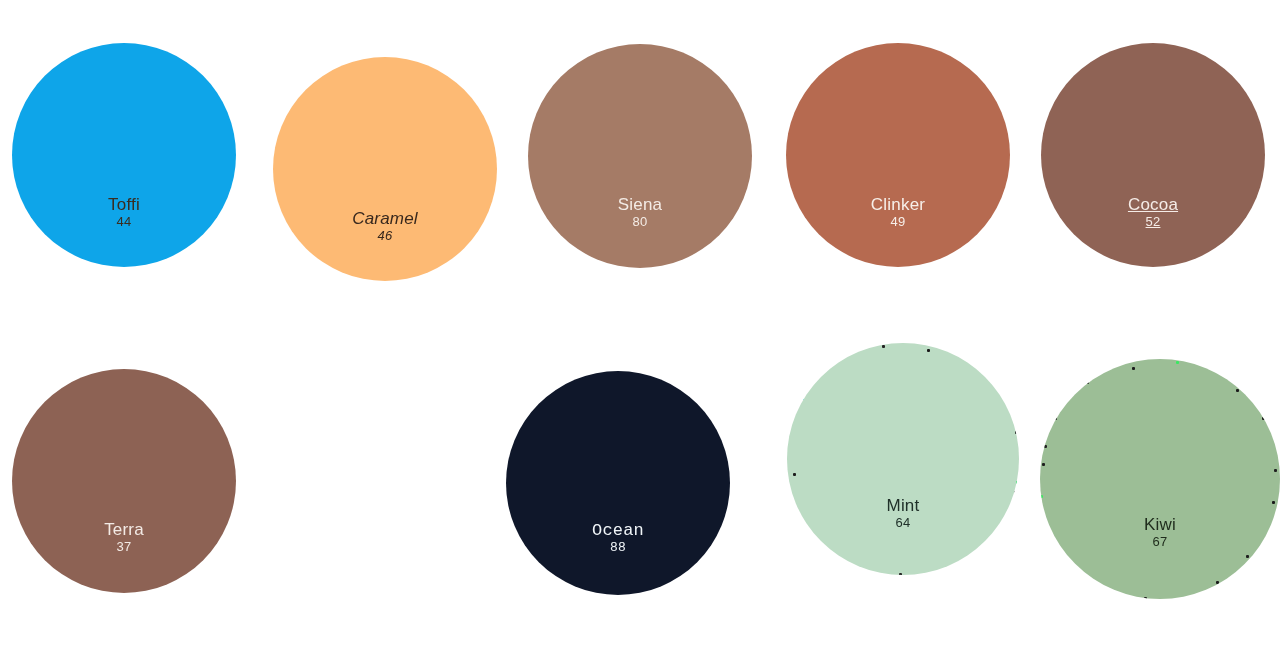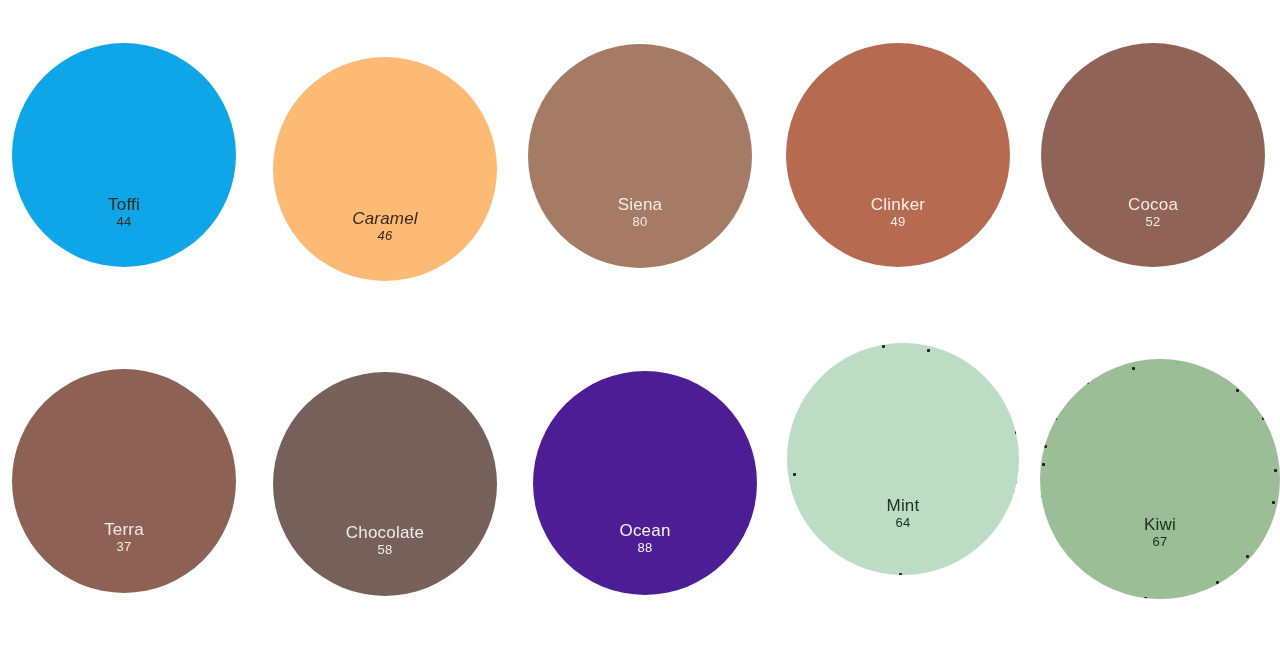--- a/index.html
+++ b/index.html
@@ -82,38 +82,32 @@
         <span class="swatch-code">80</span>
       </div>
     </div>
     <div class="swatch" style="left: 786px; top: 43px; width: 224px; height: 224px; background: rgb(182, 106, 80);">
       <div class="swatch-label-group" style="top: 153px; color: rgb(247, 239, 233);">
         <span class="swatch-name">Clinker</span>
         <span class="swatch-code">49</span>
       </div>
     </div>
     <div class="swatch" style="left: 1041px; top: 43px; width: 224px; height: 224px; background: rgb(143, 99, 85);">
-      <div class="swatch-label-group" style="top: 153px; color: rgb(245, 236, 231);">
+      <div class="swatch-label-group" style="top: 153px; color: rgb(245, 236, 231); text-decoration: underline;">
         <span class="swatch-name">Cocoa</span>
         <span class="swatch-code">52</span>
       </div>
     </div>
     <div class="swatch" style="left: 12px; top: 369px; width: 224px; height: 224px; background: rgb(141, 98, 84);">
       <div class="swatch-label-group" style="top: 152px; color: rgb(243, 234, 229);">
         <span class="swatch-name">Terra</span>
         <span class="swatch-code">37</span>
       </div>
     </div>
-    <div class="swatch" style="left: 273px; top: 372px; width: 224px; height: 224px; background: rgb(117, 97, 90);">
-      <div class="swatch-label-group" style="top: 152px; color: rgb(242, 236, 233);">
-        <span class="swatch-name">Chocolate</span>
-        <span class="swatch-code">58</span>
-      </div>
-    </div>
-    <div class="swatch" style="left: 533px; top: 371px; width: 224px; height: 224px; background: #4c1d95;">
+    <div class="swatch" style="left: 506px; top: 371px; width: 224px; height: 224px; background: #0f172a; font-family: Liberation Mono, monospace;">
       <div class="swatch-label-group" style="top: 151px; color: rgb(240, 245, 248);">
         <span class="swatch-name">Ocean</span>
         <span class="swatch-code">88</span>
       </div>
     </div>
     <div class="swatch" style="left: 787px; top: 343px; width: 232px; height: 232px; background: rgb(188, 220, 196);">
       <div class="speckles">
         <span class="speck" style="left: 52px; top: 10px; background: rgb(28, 28, 28);"></span>
         <span class="speck" style="left: 95px; top: 2px; background: rgb(34, 34, 34);"></span>
         <span class="speck" style="left: 140px; top: 6px; background: rgb(26, 26, 26);"></span>

